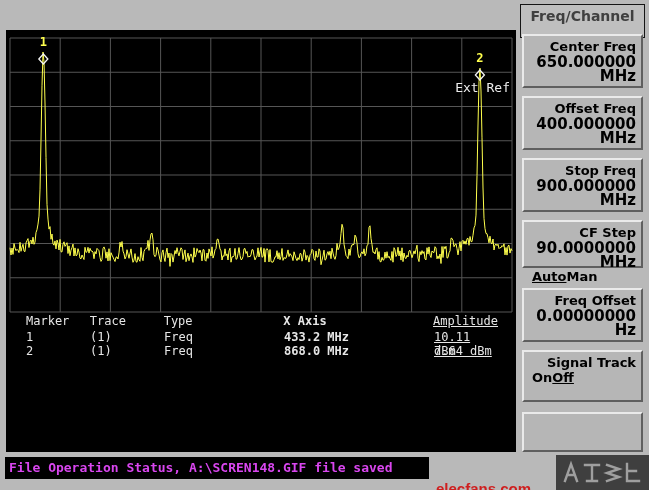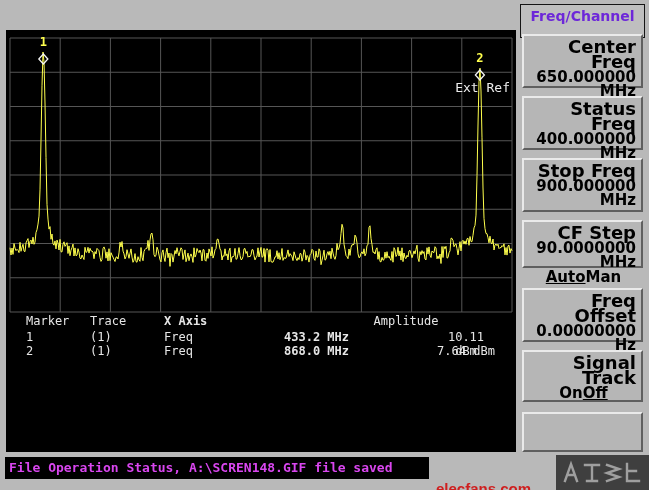--- a/index.html
+++ b/index.html
@@ -13,32 +13,32 @@
            font:13px "DejaVu Sans Mono",monospace;}
 
   .marker-table{position:absolute;left:0;top:284px;width:100%;color:#e6e6e6;
                 font:12px "DejaVu Sans Mono",monospace;}
   .mt-row{display:flex;height:14px;line-height:14px;}
   .mt-row.header{margin-bottom:2px;}
   .c1{width:84px;padding-left:20px;box-sizing:border-box;}
   .c2{width:74px;}
   .c3{width:120px;}
   .c4{width:150px;text-align:left;font-weight:bold;}
-  .c5{flex:1;text-align:center;padding-right:18px;}
+  .c5{flex:1;text-align:left;padding-right:18px;text-decoration:underline;}
 
   
   .menu-title{position:absolute;left:520px;top:4px;width:125px;height:34px;line-height:22px;
-              text-align:center;font-weight:bold;font-size:14px;color:#6d28d9;background:#bfbfbf;
+              text-align:center;font-weight:bold;font-size:14px;color:#404040;background:#bfbfbf;
               border:1px solid #151515;box-sizing:border-box;}
   .btn{position:absolute;left:522px;width:121px;background:#b6b6b6;box-sizing:border-box;
        border-top:2px solid #eaeaea;border-left:2px solid #eaeaea;
        border-right:2px solid #5f5f5f;border-bottom:2px solid #5f5f5f;color:#000;cursor:pointer;}
-  .btn-label{font-size:18px;font-weight:bold;text-align:right;padding:3px 5px 0 0;line-height:15px;}
+  .btn-label{font-size:13px;font-weight:bold;text-align:right;padding:3px 5px 0 0;line-height:15px;}
   .btn-value{font-size:15px;font-weight:bold;text-align:right;padding:1px 5px 0 0;line-height:14px;}
-  .btn-toggle{display:flex;justify-content:center;font-size:15px;font-weight:bold;
+  .btn-toggle{display:flex;justify-content:flex-start;font-size:13px;font-weight:bold;
               padding:1px 6px 0 8px;line-height:14px;}
   .sel{text-decoration:underline;}
 
   
   .status-bar{position:absolute;left:5px;top:457px;width:424px;height:22px;background:#000;
               color:#d946ef;font:bold 13px "DejaVu Sans Mono",monospace;line-height:22px;
               padding-left:4px;box-sizing:border-box;white-space:nowrap;overflow:hidden;}
   .watermark{position:absolute;left:436px;top:480px;color:#cf1f1f;
              font:bold 15px "Liberation Sans",sans-serif;}
   .logo{position:absolute;left:556px;top:455px;width:93px;height:35px;background:#3f3f3f;
@@ -76,20 +76,21 @@
         <text x="37.332799999999985" y="16" fill="#ffff4d" font-family="&quot;DejaVu Sans Mono&quot;, monospace" font-size="12" font-weight="bold" text-anchor="middle">1</text>
         <path d="M473.872,40.055 L478.372,45.055 L473.872,50.055 L469.372,45.055 Z" fill="none" stroke="#f5f5f5" stroke-width="1.3"></path>
         <text x="473.872" y="32.055" fill="#ffff4d" font-family="&quot;DejaVu Sans Mono&quot;, monospace" font-size="12" font-weight="bold" text-anchor="middle">2</text>
       </svg>
     <div class="ext-ref">Ext Ref</div>
 
     <div class="marker-table">
       <div class="mt-row header">
         <span class="c1">Marker</span>
         <span class="c2">Trace</span>
+        <span class="c3">Type</span>
         <span class="c4">X Axis</span>
         <span class="c5">Amplitude</span>
       </div>
       <div class="mt-row">
         <span class="c1">1</span>
         <span class="c2">(1)</span>
         <span class="c3">Freq</span>
         <span class="c4">433.2 MHz</span>
         <span class="c5">10.11 dBm</span>
       </div>
@@ -104,21 +105,21 @@
   </div>
 
   <div class="menu-title">Freq/Channel</div>
 
   <div class="btn" style="top:34px;height:54px;">
     <div class="btn-label">Center Freq</div>
     <div class="btn-value">650.000000 MHz</div>
   </div>
 
   <div class="btn" style="top:96px;height:54px;">
-    <div class="btn-label">Status Freq</div>
+    <div class="btn-label">Offset Freq</div>
     <div class="btn-value">400.000000 MHz</div>
   </div>
 
   <div class="btn" style="top:158px;height:54px;">
     <div class="btn-label">Stop Freq</div>
     <div class="btn-value">900.000000 MHz</div>
   </div>
 
   <div class="btn" style="top:220px;height:48px;">
     <div class="btn-label">CF Step</div>

